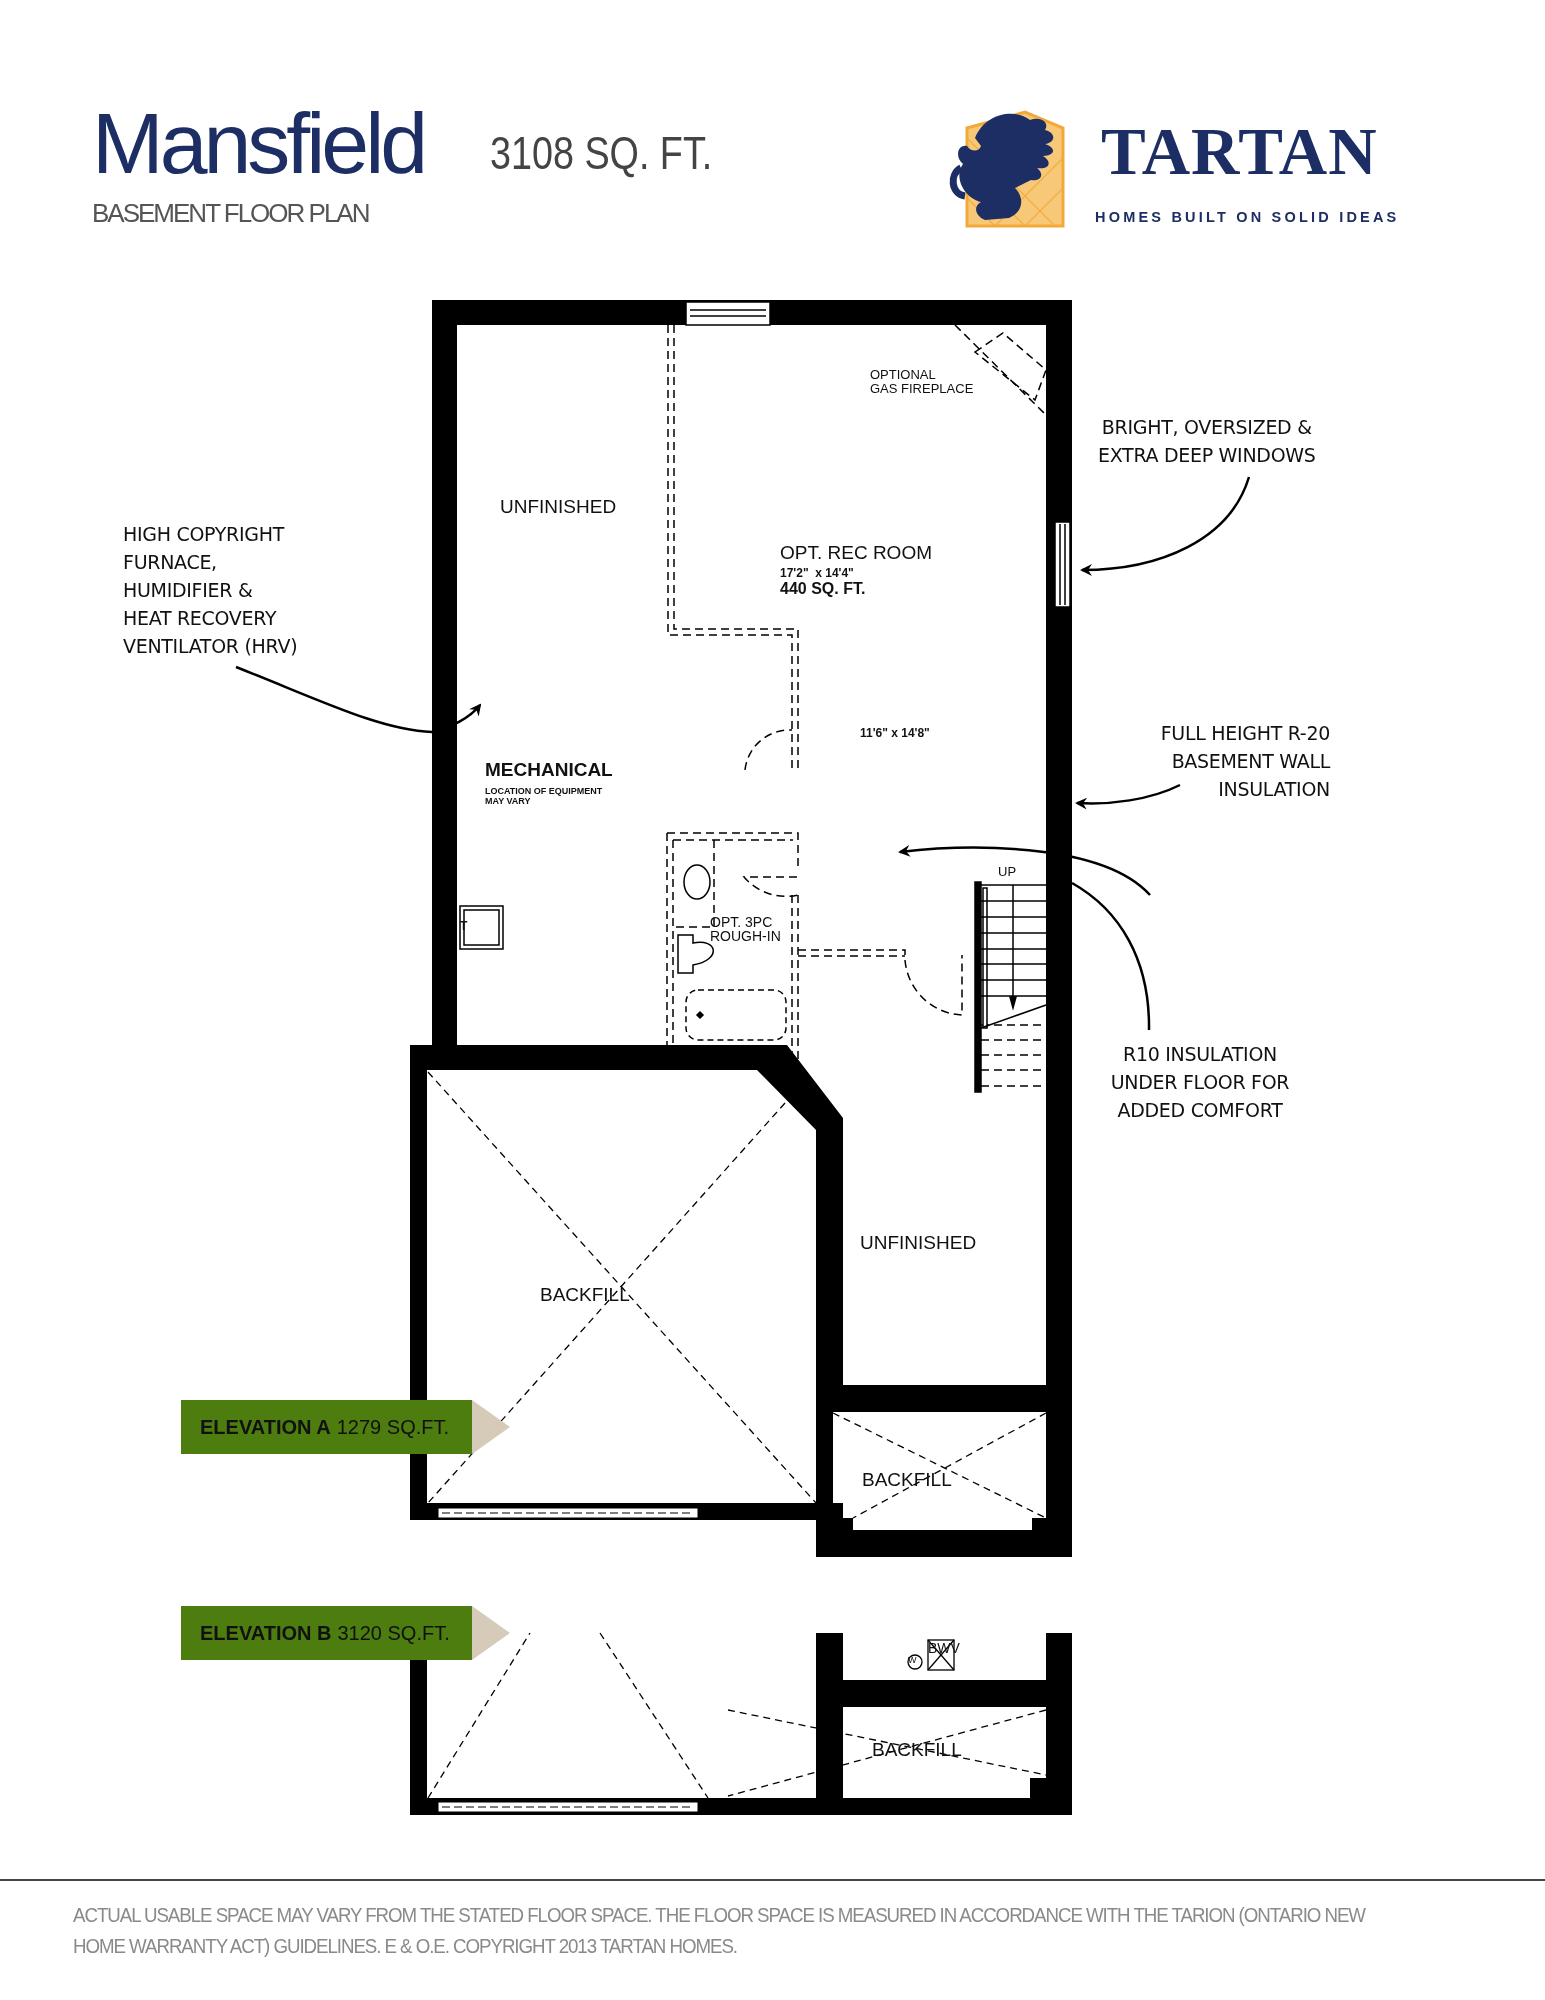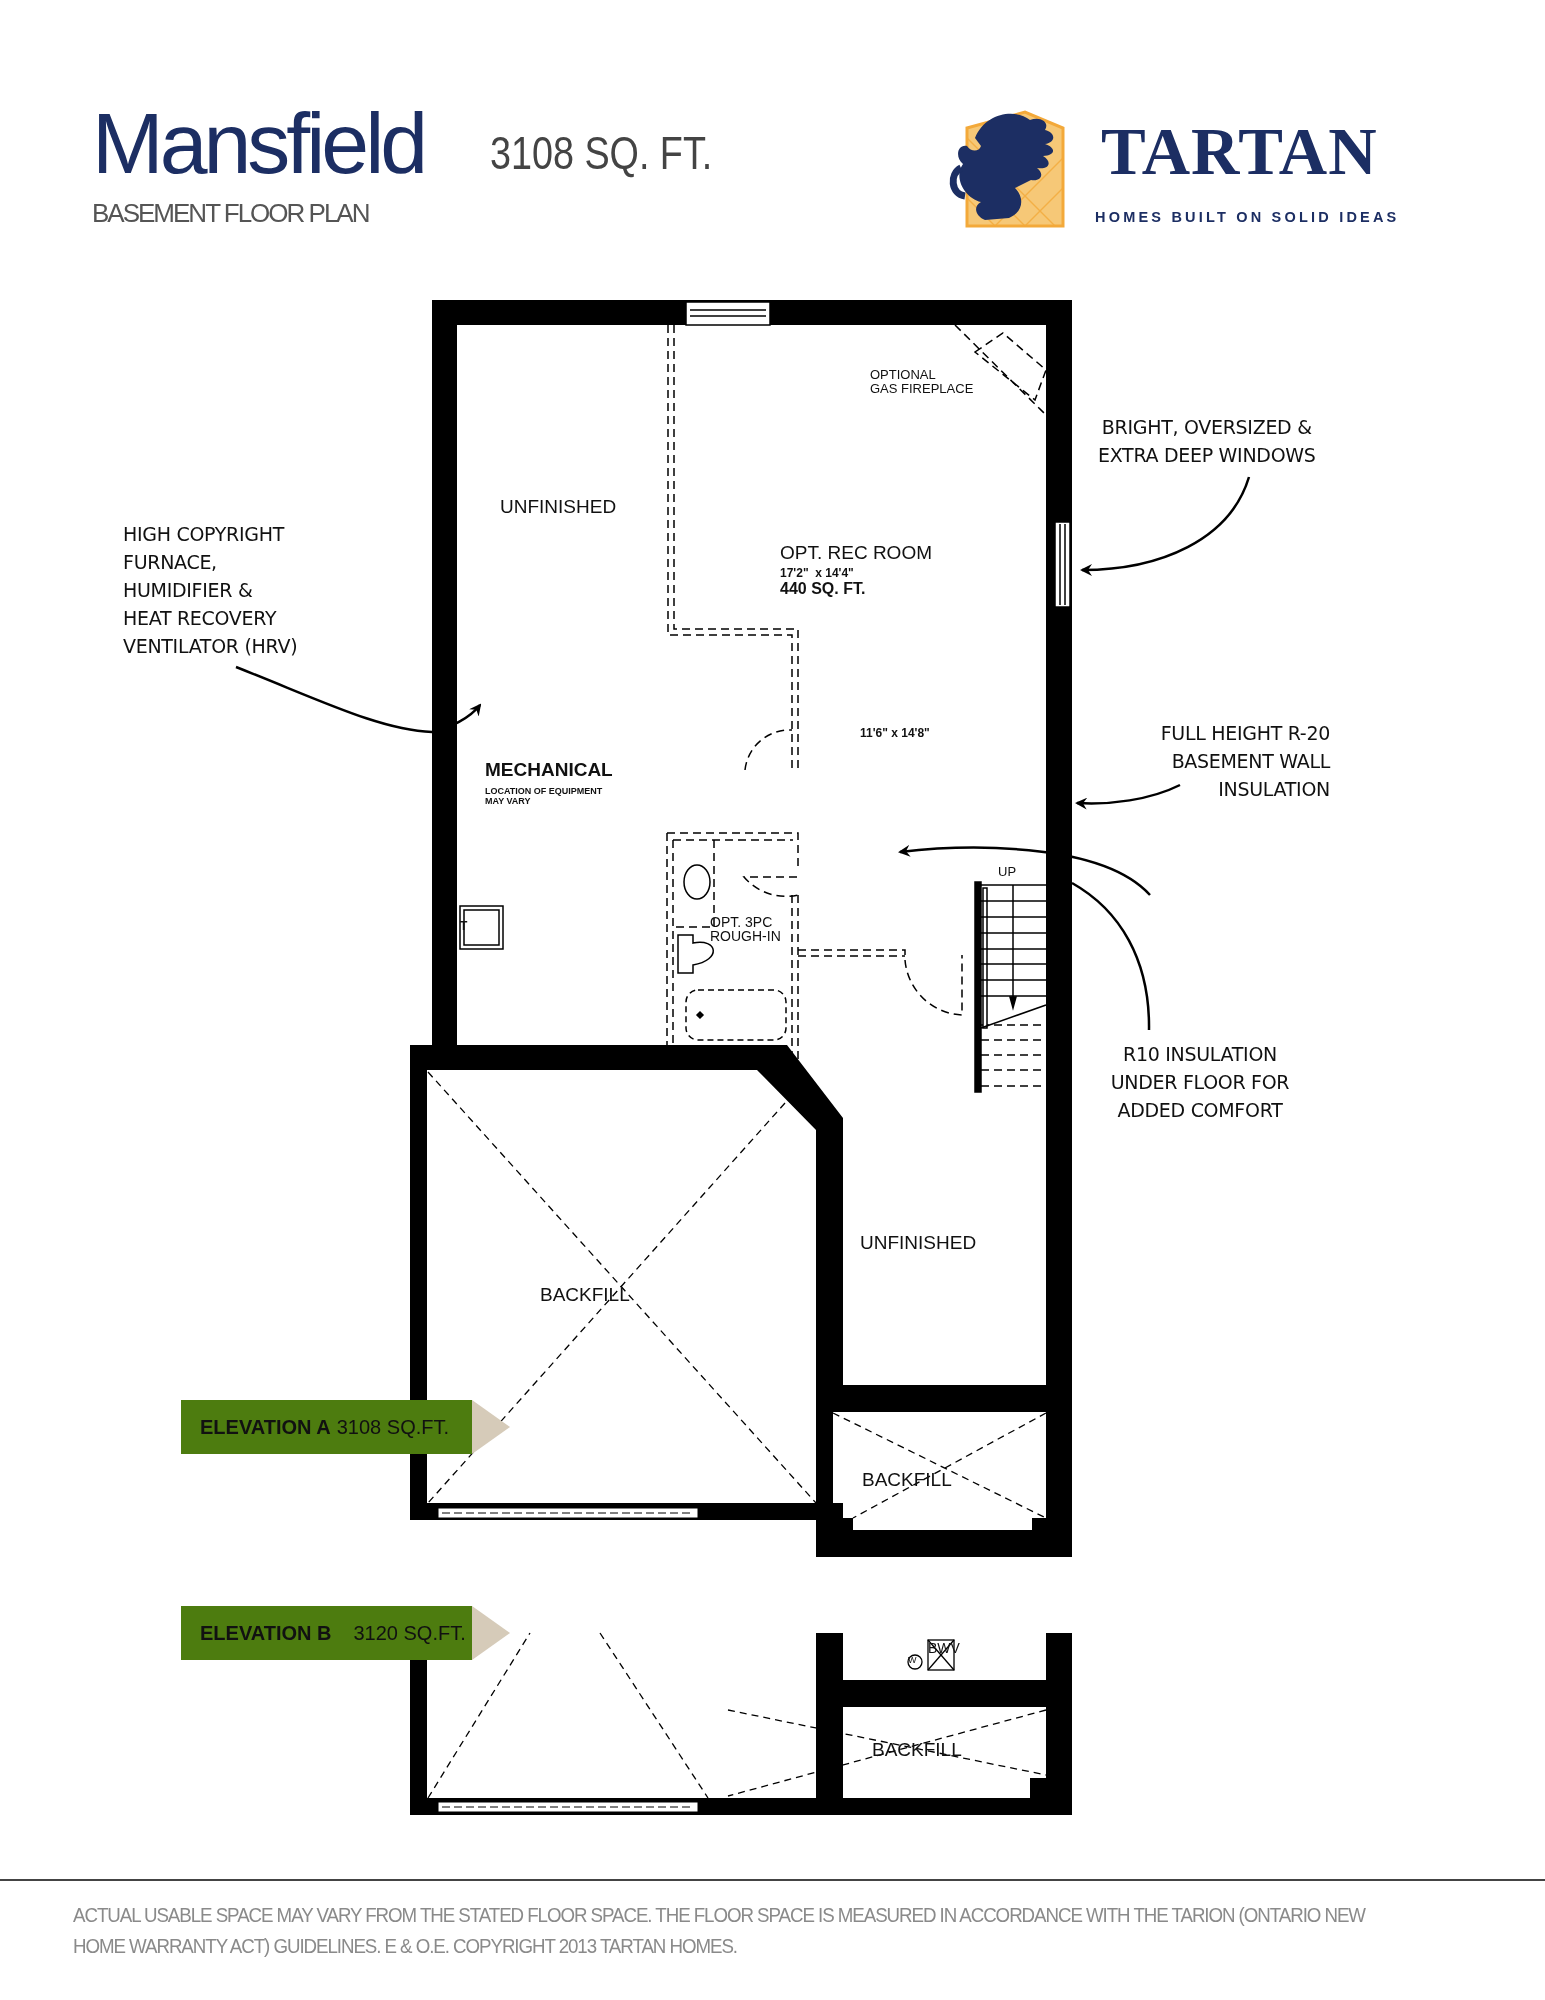--- a/index.html
+++ b/index.html
@@ -243,26 +243,26 @@
 </div>
 <div class="abs hand" style="left:1100px;top:1040px;text-align:center;width:200px;">
   <div>R10 INSULATION</div>
   <div>UNDER FLOOR FOR</div>
   <div>ADDED COMFORT</div>
 </div>
 
 <div class="abs" style="left:181px;top:1400px;display:flex;">
   <div class="elev" style="width:291px;">
     <b>ELEVATION A</b>
-    <span>3108 SQ.FT.</span>
+    <span>1279 SQ.FT.</span>
   </div>
   <div class="elev-arrow"></div>
 </div>
 <div class="abs" style="left:181px;top:1606px;display:flex;">
-  <div class="elev" style="width:291px;gap:16px;">
+  <div class="elev" style="width:291px;">
     <b>ELEVATION B</b>
     <span>3120 SQ.FT.</span>
   </div>
   <div class="elev-arrow"></div>
 </div>
 
 <div class="abs footer-rule"></div>
 <div class="abs footer">
   <div style="white-space:nowrap;">ACTUAL USABLE SPACE MAY VARY FROM THE STATED FLOOR SPACE. THE FLOOR SPACE IS MEASURED IN ACCORDANCE WITH THE TARION (ONTARIO NEW</div>
   <div style="white-space:nowrap;">HOME WARRANTY ACT) GUIDELINES. E &amp; O.E. COPYRIGHT 2013 TARTAN HOMES.</div>

